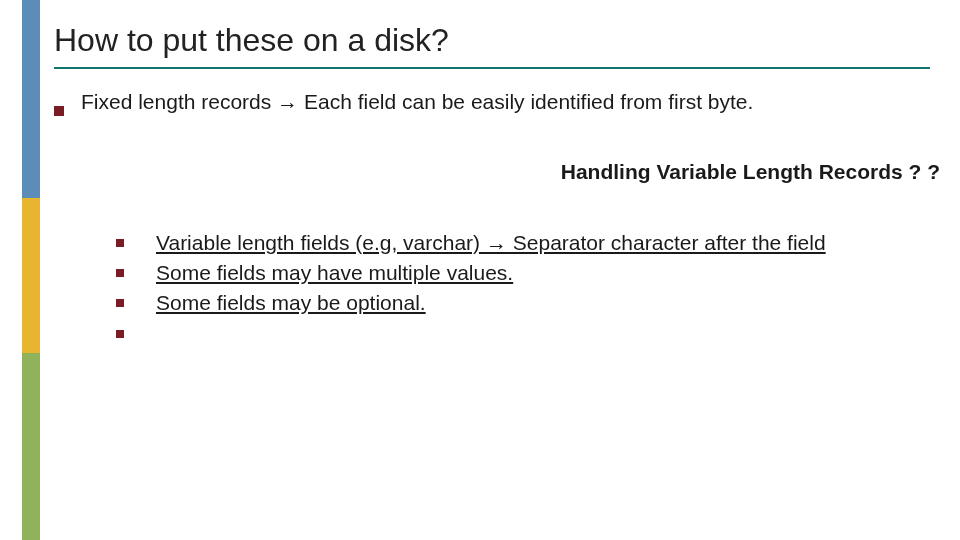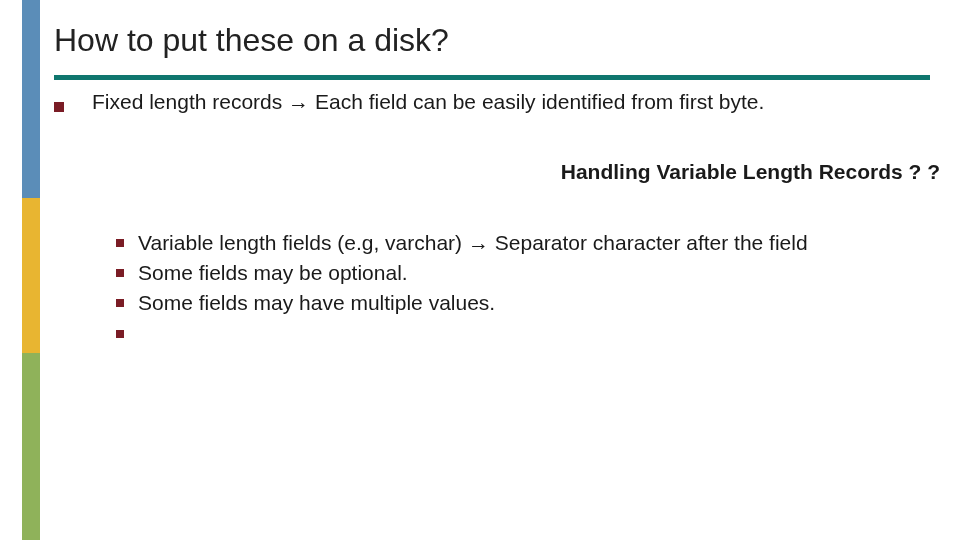--- a/index.html
+++ b/index.html
@@ -50,57 +50,58 @@
     background: #8fb25a;
   }
   .title {
     position: absolute;
     left: 54px;
     top: 22px;
     right: 30px;
     font-size: 32px;
     font-weight: 400;
     color: #222;
-    border-bottom: 5px solid #0f766e;
-    padding-bottom: 16px;
+    border-bottom: 2px solid #0f766e;
+    padding-bottom: 8px;
   }
   .body {
     position: absolute;
     left: 54px;
     top: 88px;
     right: 20px;
     font-size: 21px;
     line-height: 1.35;
   }
   .row1 {
     display: flex;
-    align-items: center;
-    gap: 28px;
+    align-items: flex-end;
+    gap: 17px;
   }
   .bullet1 {
     width: 10px;
     height: 10px;
     background: #7a1c25;
     flex: 0 0 auto;
     margin-top: 9px;
   }
   .subhead {
     margin-top: 42px;
     font-weight: 700;
     text-align: right;
   }
   .sublist {
     margin-top: 42px;
     margin-left: 62px;
   }
   .sublist .row2 {
     display: flex;
     align-items: flex-start;
-    gap: 14px;
+    gap: 32px;
     margin-bottom: 2px;
+    text-decoration: underline;
   }
   .bullet2 {
     width: 8px;
     height: 8px;
     background: #7a1c25;
     flex: 0 0 auto;
     margin-top: 10px;
   }
   .arrow {
     font-family: Arial, sans-serif;
@@ -134,26 +135,26 @@
 
       <div class="row2">
         <div class="bullet2"></div>
         <div>
           <span>Variable length fields (e.g, varchar)  </span><span class="arrow">→</span><span> Separator character after the field</span>
         </div>
       </div>
 
       <div class="row2">
         <div class="bullet2"></div>
-        <div>Some fields may be optional.</div>
+        <div>Some fields may have multiple values.</div>
       </div>
 
       <div class="row2">
         <div class="bullet2"></div>
-        <div>Some fields may have multiple values.</div>
+        <div>Some fields may be optional.</div>
       </div>
 
       <div class="row2">
         <div class="bullet2"></div>
       </div>
 
     </div>
   </div>
 </div>
 

